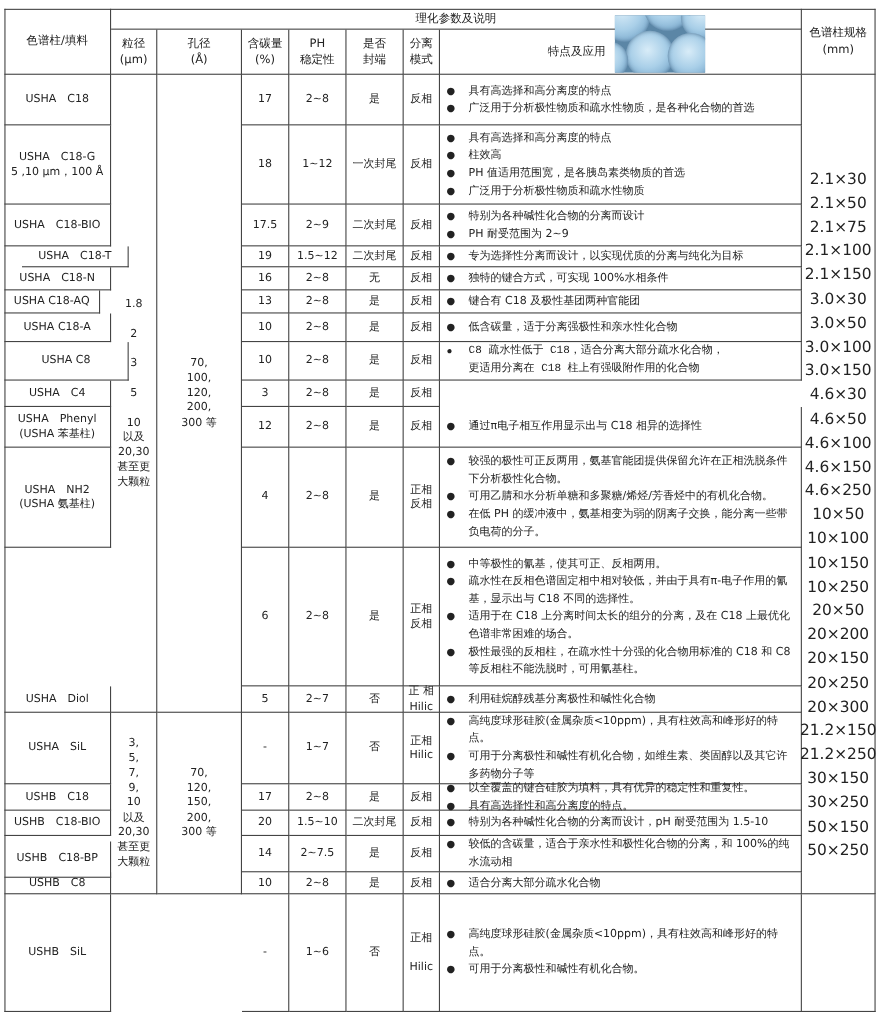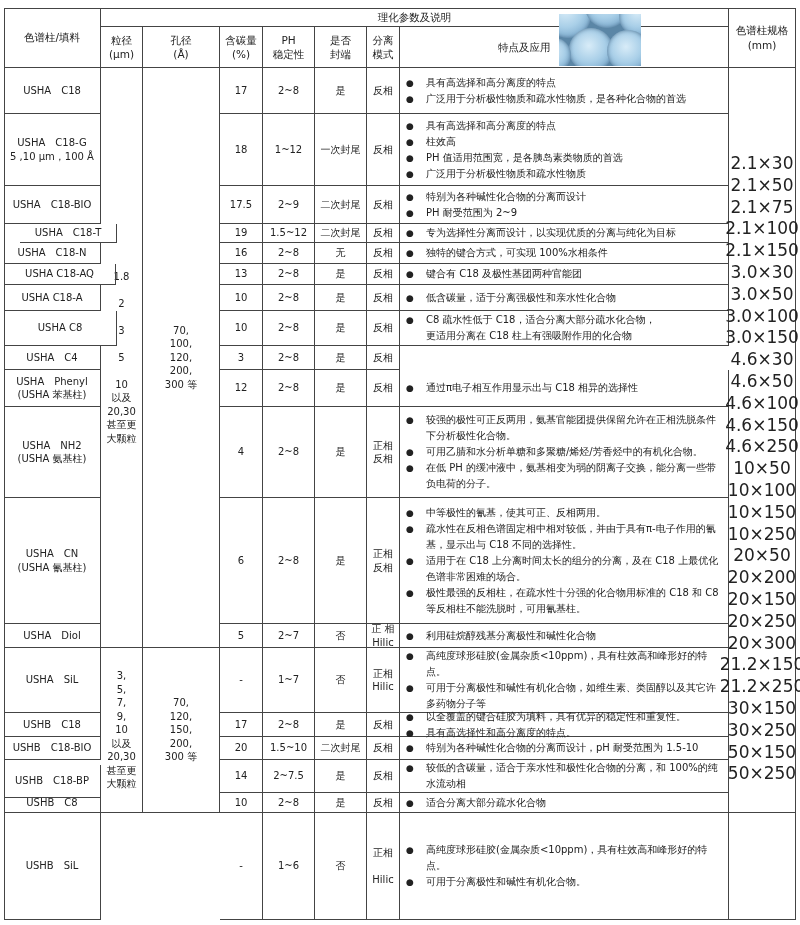--- a/index.html
+++ b/index.html
@@ -9,21 +9,21 @@
     .cell { position: absolute; box-sizing: border-box; border-right: 1px solid #444; border-bottom: 1px solid #444;
             display: flex; align-items: center; justify-content: center; text-align: center;
             font-size: 10px; line-height: 1.35; white-space: pre-line; }
     .outer { position: absolute; left: 4px; top: 8px; width: 792px; height: 912px; box-sizing: border-box;
              border-left: 1px solid #444; border-top: 1px solid #444; pointer-events: none; }
     .feat { justify-content: flex-start; align-items: center; text-align: left; padding: 0 4px 0 4px; }
     .feat ul { list-style: none; margin: 0; padding: 0; width: 100%; }
     .feat li { position: relative; padding-left: 22px; font-size: 10px; line-height: 16px; white-space: normal; }
     .feat li::before { content: "\25CF"; position: absolute; left: 2px; top: 0; font-size: 9px; }
     .hdr { font-size: 10.5px; }
-    .specs { flex-direction: column; justify-content: flex-start; font-size: 17px; }
+    .specs { flex-direction: column; justify-content: flex-start; font-size: 14px; }
     .spec-item { height: 21.8px; line-height: 21.8px; }
     .img-box { position: absolute; left: 559px; top: 14px; width: 82px; height: 52px; overflow: hidden;
                background: #5b86a6; }
     .sphere { position: absolute; border-radius: 50%;
               background: radial-gradient(circle at 45% 40%, #d8ecf8 0%, #a9cfe8 45%, #7aa9cc 80%, #557d9c 100%);
               box-shadow: inset 0 0 4px rgba(40,70,100,0.6); }
   </style>
 </head>
 <body>
 
@@ -101,38 +101,38 @@
     <div class="cell " style="left: 259px; top: 216px; width: 52px; height: 19px;">1.5~12</div>
     <div class="cell " style="left: 311px; top: 216px; width: 52px; height: 19px;">二次封尾</div>
     <div class="cell " style="left: 363px; top: 216px; width: 33px; height: 19px;">反相</div>
     <div class="cell feat" style="left: 396px; top: 216px; width: 329px; height: 19px;"><ul><li style="white-space: pre-line;">专为选择性分离而设计，以实现优质的分离与纯化为目标</li></ul></div>
     <div class="cell " style="left: 0px; top: 235px; width: 97px; height: 21px;">USHA　C18-N</div>
     <div class="cell " style="left: 216px; top: 235px; width: 43px; height: 21px;">16</div>
     <div class="cell " style="left: 259px; top: 235px; width: 52px; height: 21px;">2~8</div>
     <div class="cell " style="left: 311px; top: 235px; width: 52px; height: 21px;">无</div>
     <div class="cell " style="left: 363px; top: 235px; width: 33px; height: 21px;">反相</div>
     <div class="cell feat" style="left: 396px; top: 235px; width: 329px; height: 21px;"><ul><li style="white-space: pre-line;">独特的键合方式，可实现 100%水相条件</li></ul></div>
-    <div class="cell " style="left: 0px; top: 256px; width: 112px; height: 21px;">USHA C18-AQ</div>
+    <div class="cell " style="left: 0px; top: 256px; width: 87px; height: 21px;">USHA C18-AQ</div>
     <div class="cell " style="left: 216px; top: 256px; width: 43px; height: 21px;">13</div>
     <div class="cell " style="left: 259px; top: 256px; width: 52px; height: 21px;">2~8</div>
     <div class="cell " style="left: 311px; top: 256px; width: 52px; height: 21px;">是</div>
     <div class="cell " style="left: 363px; top: 256px; width: 33px; height: 21px;">反相</div>
     <div class="cell feat" style="left: 396px; top: 256px; width: 329px; height: 21px;"><ul><li style="white-space: pre-line;">键合有 C18 及极性基团两种官能团</li></ul></div>
     <div class="cell " style="left: 0px; top: 277px; width: 97px; height: 26px;">USHA C18-A</div>
     <div class="cell " style="left: 216px; top: 277px; width: 43px; height: 26px;">10</div>
     <div class="cell " style="left: 259px; top: 277px; width: 52px; height: 26px;">2~8</div>
     <div class="cell " style="left: 311px; top: 277px; width: 52px; height: 26px;">是</div>
     <div class="cell " style="left: 363px; top: 277px; width: 33px; height: 26px;">反相</div>
     <div class="cell feat" style="left: 396px; top: 277px; width: 329px; height: 26px;"><ul><li style="white-space: pre-line;">低含碳量，适于分离强极性和亲水性化合物</li></ul></div>
     <div class="cell " style="left: 0px; top: 303px; width: 113px; height: 35px;">USHA C8</div>
     <div class="cell " style="left: 216px; top: 303px; width: 43px; height: 35px;">10</div>
     <div class="cell " style="left: 259px; top: 303px; width: 52px; height: 35px;">2~8</div>
     <div class="cell " style="left: 311px; top: 303px; width: 52px; height: 35px;">是</div>
     <div class="cell " style="left: 363px; top: 303px; width: 33px; height: 35px;">反相</div>
-    <div class="cell feat" style="left: 396px; top: 303px; width: 329px; height: 35px;"><ul><li style="white-space: pre-line;">C8 疏水性低于 C18，适合分离大部分疏水化合物，
+    <div class="cell feat" style="left: 396px; top: 303px; width: 329px; height: 35px;"><ul><li style="white-space: pre-line; font-family: Liberation Mono, monospace;">C8 疏水性低于 C18，适合分离大部分疏水化合物，
 更适用分离在 C18 柱上有强吸附作用的化合物</li></ul></div>
     <div class="cell " style="left: 0px; top: 338px; width: 97px; height: 24px;">USHA　C4</div>
     <div class="cell " style="left: 216px; top: 338px; width: 43px; height: 24px;">3</div>
     <div class="cell " style="left: 259px; top: 338px; width: 52px; height: 24px;">2~8</div>
     <div class="cell " style="left: 311px; top: 338px; width: 52px; height: 24px;">是</div>
     <div class="cell " style="left: 363px; top: 338px; width: 33px; height: 24px;">反相</div>
     <div class="cell " style="left: 0px; top: 362px; width: 97px; height: 37px;">USHA　Phenyl
 (USHA 苯基柱)</div>
     <div class="cell " style="left: 216px; top: 362px; width: 43px; height: 37px;">12</div>
     <div class="cell " style="left: 259px; top: 362px; width: 52px; height: 37px;">2~8</div>
@@ -140,22 +140,20 @@
     <div class="cell " style="left: 363px; top: 362px; width: 33px; height: 37px;">反相</div>
     <div class="cell feat" style="left: 396px; top: 362px; width: 329px; height: 37px;"><ul><li style="white-space: pre-line;">通过π电子相互作用显示出与 C18 相异的选择性</li></ul></div>
     <div class="cell " style="left: 0px; top: 399px; width: 97px; height: 91px;">USHA　NH2
 (USHA 氨基柱)</div>
     <div class="cell " style="left: 216px; top: 399px; width: 43px; height: 91px;">4</div>
     <div class="cell " style="left: 259px; top: 399px; width: 52px; height: 91px;">2~8</div>
     <div class="cell " style="left: 311px; top: 399px; width: 52px; height: 91px;">是</div>
     <div class="cell " style="left: 363px; top: 399px; width: 33px; height: 91px;">正相
 反相</div>
     <div class="cell feat" style="left: 396px; top: 399px; width: 329px; height: 91px;"><ul><li style="white-space: pre-line;">较强的极性可正反两用，氨基官能团提供保留允许在正相洗脱条件下分析极性化合物。</li><li style="white-space: pre-line;">可用乙腈和水分析单糖和多聚糖/烯烃/芳香烃中的有机化合物。</li><li style="white-space: pre-line;">在低 PH 的缓冲液中，氨基相变为弱的阴离子交换，能分离一些带负电荷的分子。</li></ul></div>
-    <div class="cell " style="left: 0px; top: 490px; width: 97px; height: 126px;">USHA　CN
-(USHA 氰基柱)</div>
     <div class="cell " style="left: 216px; top: 490px; width: 43px; height: 126px;">6</div>
     <div class="cell " style="left: 259px; top: 490px; width: 52px; height: 126px;">2~8</div>
     <div class="cell " style="left: 311px; top: 490px; width: 52px; height: 126px;">是</div>
     <div class="cell " style="left: 363px; top: 490px; width: 33px; height: 126px;">正相
 反相</div>
     <div class="cell feat" style="left: 396px; top: 490px; width: 329px; height: 126px;"><ul><li style="white-space: pre-line;">中等极性的氰基，使其可正、反相两用。</li><li style="white-space: pre-line;">疏水性在反相色谱固定相中相对较低，并由于具有π-电子作用的氰基，显示出与 C18 不同的选择性。</li><li style="white-space: pre-line;">适用于在 C18 上分离时间太长的组分的分离，及在 C18 上最优化色谱非常困难的场合。</li><li style="white-space: pre-line;">极性最强的反相柱，在疏水性十分强的化合物用标准的 C18 和 C8 等反相柱不能洗脱时，可用氰基柱。</li></ul></div>
     <div class="cell " style="left: 0px; top: 616px; width: 97px; height: 24px;">USHA　Diol</div>
     <div class="cell " style="left: 216px; top: 616px; width: 43px; height: 24px;">5</div>
     <div class="cell " style="left: 259px; top: 616px; width: 52px; height: 24px;">2~7</div>
     <div class="cell " style="left: 311px; top: 616px; width: 52px; height: 24px;">否</div>

